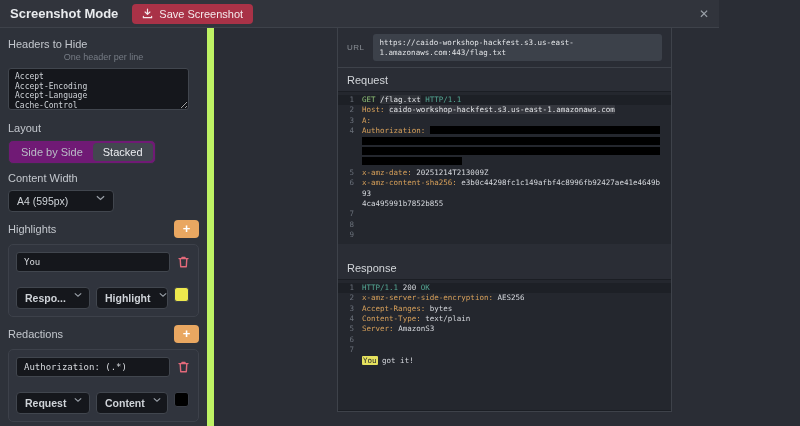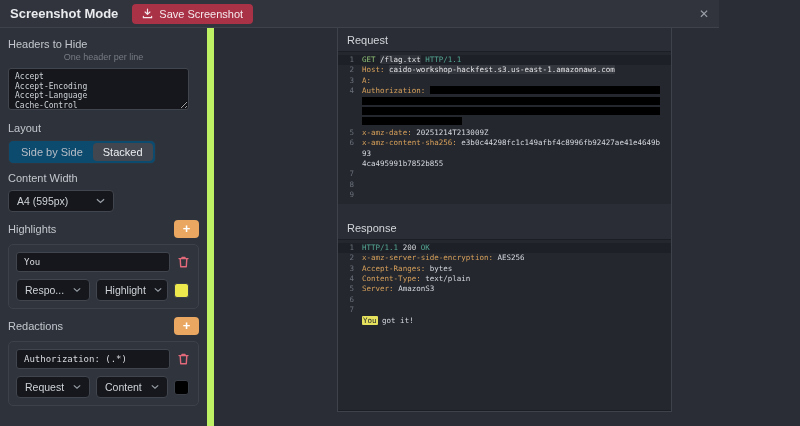--- a/index.html
+++ b/index.html
@@ -20,42 +20,42 @@
   
   .sidebar { position:absolute; left:0; top:28px; width:214px; bottom:0;
              background:#2e323a; border-right:7px solid #bef264; padding:10px 8px; }
   .lbl { font-size:11px; color:#c3c7cd; }
   .hint { font-size:9px; color:#767c85; margin-top:2px;text-align:center; }
   .headers-textarea { margin-top:6px; width:181px; height:42px; resize:vertical;
              background:#15171c; border:1px solid #41464e; border-radius:3px;
              color:#cfd3d8; font-family:"DejaVu Sans Mono", monospace;
              font-size:8px; line-height:9.5px; padding:3px 6px; overflow:hidden; }
   .sec { margin-top:8px; }
-  .toggle { margin-top:6px; display:inline-flex; background:#0c4a6e;
+  .toggle { margin-top:6px; display:inline-flex; background:#701a75;
             border:1px solid #31353d; border-radius:5px; padding:2px; }
   .toggle button { background:transparent; border:none; border-radius:4px;
             color:#b9bec6; font-size:11px; font-family:inherit; padding:3px 10px; cursor:pointer; }
   .toggle button.active { background:#42474f; color:#eceef1; }
-  .select { margin-top:6px; display:flex; align-items:center; justify-content:space-between;
+  .select { margin-top:6px; display:flex; justify-content:space-between;
             background:#15171c; border:1px solid #41464e; border-radius:4px;
             color:#cfd3d8; font-size:10.5px; padding:4px 8px; cursor:pointer; gap:8px; }
   .select svg { flex:none; }
   .sel-cw { width:106px; }
   .sec-head { display:flex; align-items:center; justify-content:space-between; }
   .add-btn { width:25px; height:18px; background:#e9a761; border:none; border-radius:4px;
              color:#fff; font-size:13px; line-height:14px; font-weight:bold; cursor:pointer; }
   .card { margin-top:6px; background:#30343d; border:1px solid #3d414a;
           border-radius:5px; padding:7px; }
   .card-row { display:flex; align-items:center; gap:6px; }
   .card-row + .card-row { margin-top:7px; }
   .pattern-input { flex:1; height:20px; background:#15171c; border:1px solid #41464e;
           border-radius:3px; color:#d8dbdf; font-family:"DejaVu Sans Mono", monospace;
           font-size:9px; padding:0 7px; min-width:0; }
   .trash-btn { background:none; border:none; cursor:pointer; padding:0 2px; line-height:0; }
-  .sel-sm { margin-top:0; overflow:hidden; white-space:nowrap; }
+  .sel-sm { margin-top:8px; overflow:hidden; white-space:nowrap;font-weight:bold; }
   .sel-target { width:74px; } .sel-mode { width:72px; }
   .swatch { width:15px; height:15px; border-radius:3px; border:1px solid #3a3e47; flex:none; cursor:pointer; }
 
   
   .panel { position:absolute; left:337px; top:28px; width:335px; height:384px;
            border-left:1px solid #3e424a; border-right:1px solid #3e424a;
            border-bottom:1px solid #3e424a; background:#2a2d35;
            display:flex; flex-direction:column; }
   .url-row { display:flex; align-items:center; gap:8px; padding:6px 9px;
              border-bottom:1px solid #3e424a; }
@@ -176,20 +176,27 @@
               <polyline points="1,1 5,4.6 9,1" stroke="#9aa0a8" stroke-width="1.4" fill="none"></polyline>
             </svg></span>
       </div>
       <div class="swatch" style="background:#000;"></div>
     </div>
 
   </div>
 </div>
 
 <div class="panel">
+  <div class="url-row">
+    <span class="url-label">URL</span>
+    <div class="url-box">
+      <div>https://caido-workshop-hackfest.s3.us-east-</div>
+      <div>1.amazonaws.com:443/flag.txt</div>
+    </div>
+  </div>
 
   <div class="sect-head">Request</div>
   <div class="code" id="req-code">
       <div class="code-line hl-row">
         <span class="lnum">1</span>
         <span class="ltext"><span class="tok-method">GET</span><span class="tok-plain"> </span><span class="tok-chip">/flag.txt</span><span class="tok-plain"> </span><span class="tok-version">HTTP/1.1</span></span>
       </div>
       <div class="code-line">
         <span class="lnum">2</span>
         <span class="ltext"><span class="tok-name">Host:</span><span class="tok-plain"> </span><span class="tok-chip">caido-workshop-hackfest.s3.us-east-1.amazonaws.com</span></span>

